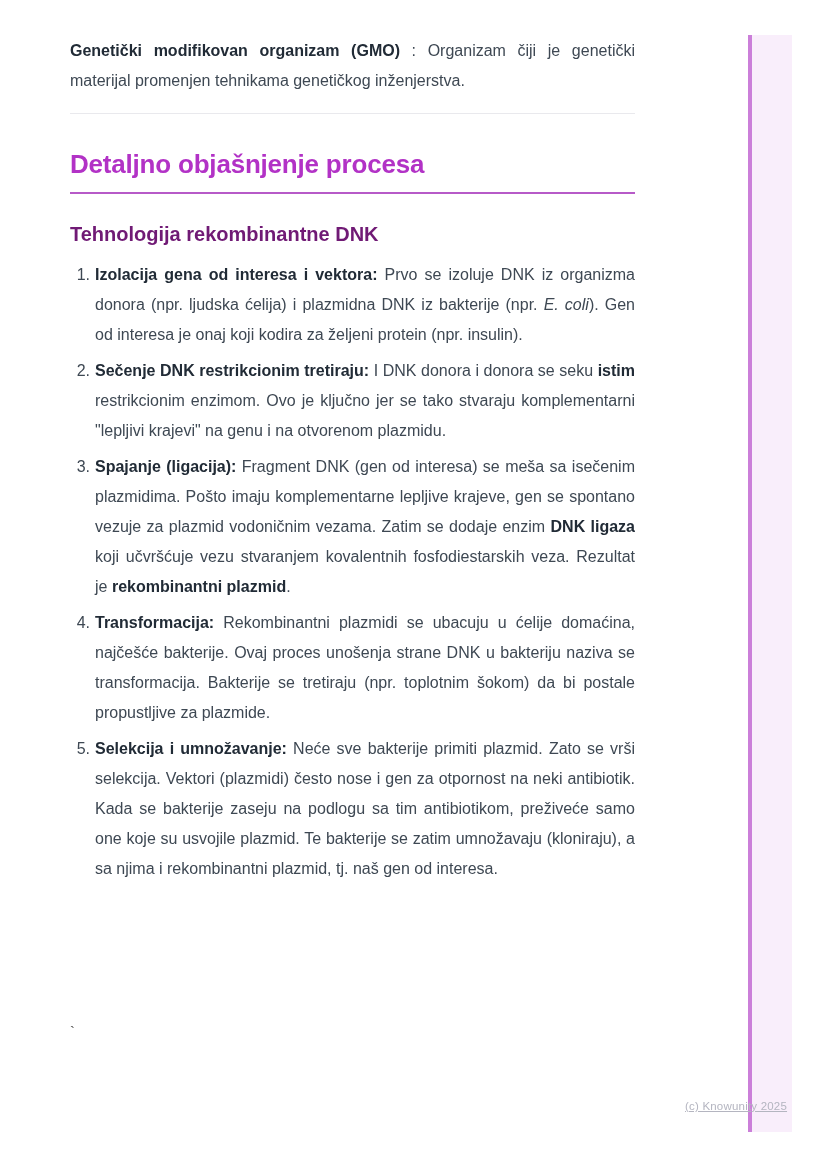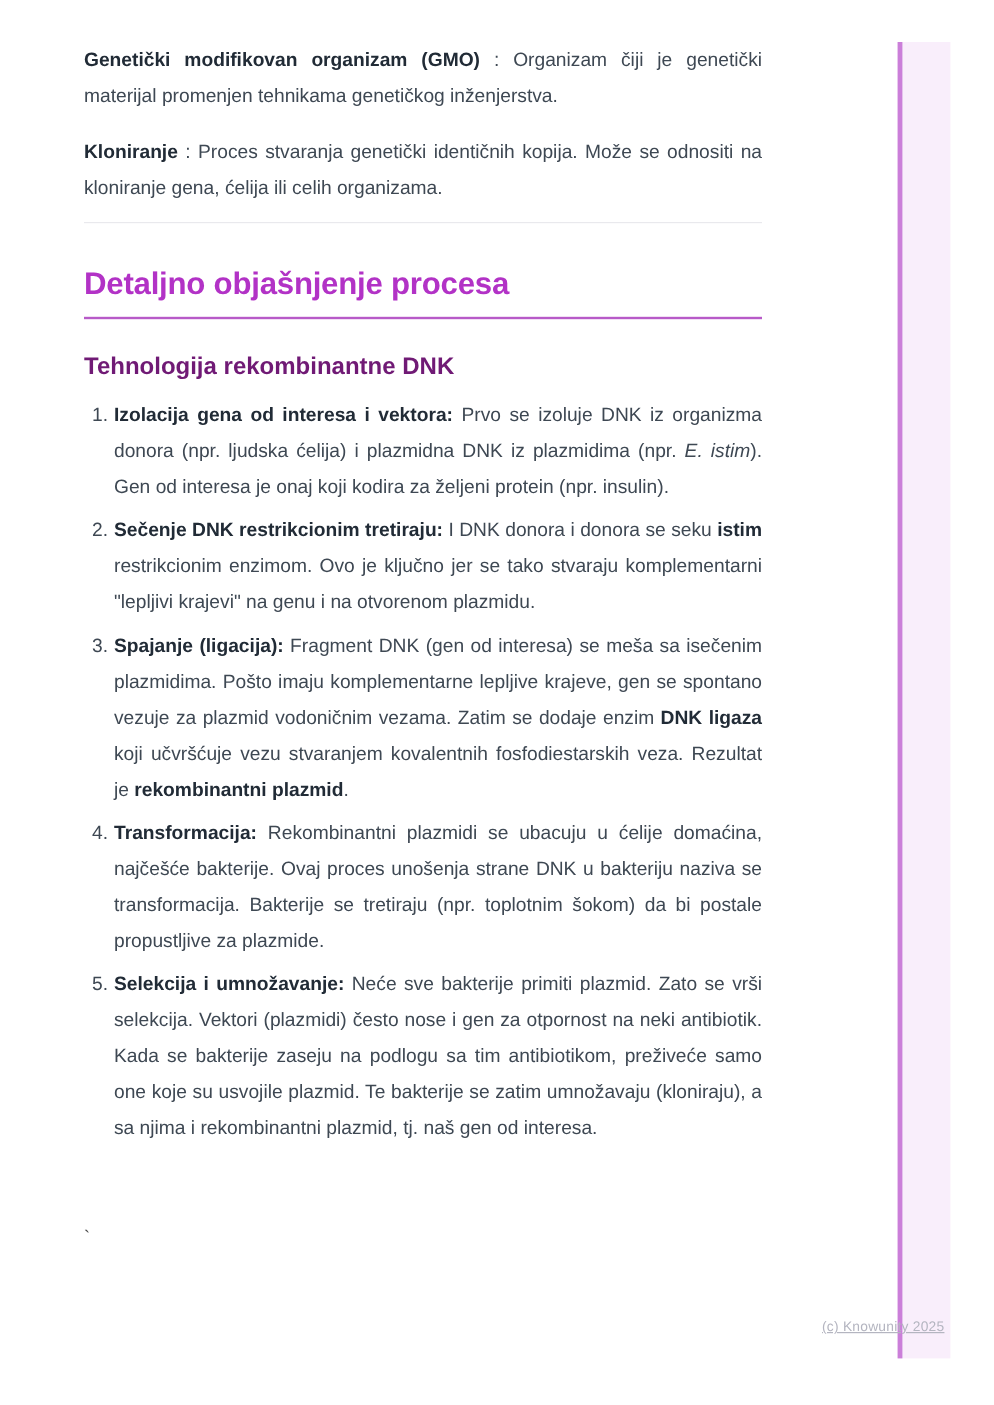--- a/index.html
+++ b/index.html
@@ -29,35 +29,32 @@
 </head>
 <body>
 
 <div class="page">
   <main class="content">
 
     <p class="def def-1">
       <strong>Genetički modifikovan organizam (GMO)</strong><span> : </span><span>Organizam čiji je genetički materijal promenjen tehnikama genetičkog inženjerstva.</span>
     </p>
 
-    <p class="def def-2">
-      <strong>Kloniranje</strong><span> : </span><span>Proces stvaranja genetički identičnih kopija. Može se odnositi na kloniranje gena, ćelija ili celih organizama.</span>
-    </p>
 
     <hr class="divider">
 
     <h1 class="section-title">Detaljno objašnjenje procesa</h1>
     <div class="title-underline"></div>
 
     <h2 class="subsection-title">Tehnologija rekombinantne DNK</h2>
 
 
     <ol class="steps">
       <li>
-        <span class="step-num">1.</span><strong>Izolacija gena od interesa i vektora:</strong><span> Prvo se izoluje DNK iz organizma donora (npr. ljudska ćelija) i plazmidna DNK iz plazmidima (npr. </span><em>E. istim</em><span>). Gen od interesa je onaj koji kodira za željeni protein (npr. insulin).</span>
+        <span class="step-num">1.</span><strong>Izolacija gena od interesa i vektora:</strong><span> Prvo se izoluje DNK iz organizma donora (npr. ljudska ćelija) i plazmidna DNK iz bakterije (npr. </span><em>E. coli</em><span>). Gen od interesa je onaj koji kodira za željeni protein (npr. insulin).</span>
       </li>
       <li>
         <span class="step-num">2.</span><strong>Sečenje DNK restrikcionim tretiraju:</strong><span> I DNK donora i donora se seku </span><strong>istim</strong><span> restrikcionim enzimom. Ovo je ključno jer se tako stvaraju komplementarni "lepljivi krajevi" na genu i na otvorenom plazmidu.</span>
       </li>
       <li>
         <span class="step-num">3.</span><strong>Spajanje (ligacija):</strong><span> Fragment DNK (gen od interesa) se meša sa isečenim plazmidima. Pošto imaju komplementarne lepljive krajeve, gen se spontano vezuje za plazmid vodoničnim vezama. Zatim se dodaje enzim </span><strong>DNK ligaza</strong><span> koji učvršćuje vezu stvaranjem kovalentnih fosfodiestarskih veza. Rezultat je </span><strong>rekombinantni plazmid</strong><span>.</span>
       </li>
       <li>
         <span class="step-num">4.</span><strong>Transformacija:</strong><span> Rekombinantni plazmidi se ubacuju u ćelije domaćina, najčešće bakterije. Ovaj proces unošenja strane DNK u bakteriju naziva se transformacija. Bakterije se tretiraju (npr. toplotnim šokom) da bi postale propustljive za plazmide.</span>
       </li>

